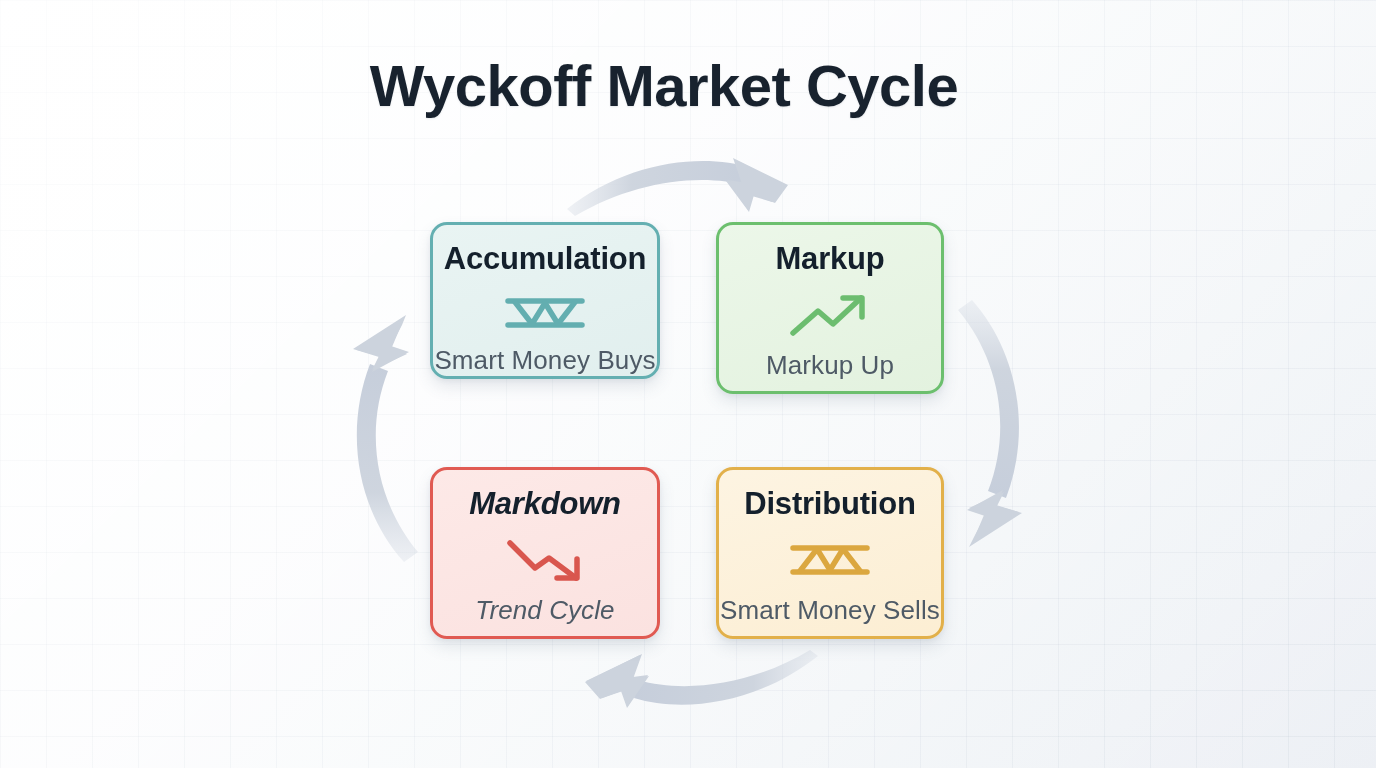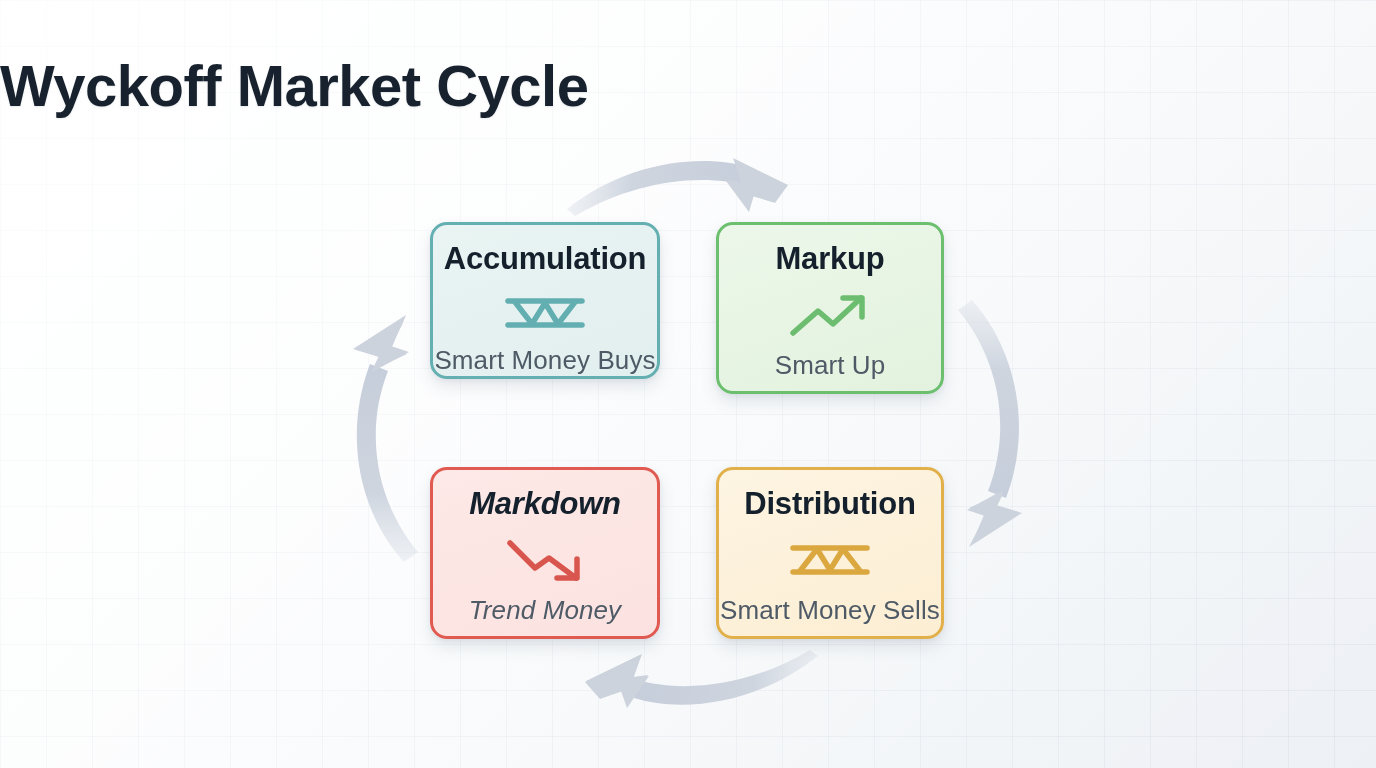--- a/index.html
+++ b/index.html
@@ -39,21 +39,21 @@
     inset: 0;
     background: linear-gradient(135deg, rgba(255,255,255,0.78) 0%, rgba(255,255,255,0.35) 45%, rgba(255,255,255,0.05) 100%);
     pointer-events: none;
   }
 
   #page-title {
     position: absolute;
     left: 0;
     top: 52px;
     width: 1328px;
-    text-align: left;
+    text-align: center;
     font-size: 58px;
     font-weight: 700;
     letter-spacing: -0.5px;
     color: #18222e;
     text-shadow: 0 1px 2px rgba(30,45,65,0.10);
   }
 
   .arrows-layer {
     position: absolute;
     inset: 0;
@@ -188,34 +188,34 @@
   <div class="card" id="card-markup" style="border-color:#6cbf6e; background:linear-gradient(160deg,#ecf7e9 0%,#e3f2df 100%);">
     <div class="card-title">Markup</div>
     <div class="card-icon">
       <svg width="86" height="48" viewBox="0 0 86 48">
         <g stroke="#6cbd6f" stroke-width="5.5" fill="none" stroke-linecap="round" stroke-linejoin="round">
           <polyline points="6,42 31,20 46,33 74,7"></polyline>
           <polyline points="56,7 75,7 75,26"></polyline>
         </g>
       </svg>
     </div>
-    <div class="card-sub">Smart Up</div>
+    <div class="card-sub">Markup Up</div>
   </div>
 
   <div class="card" id="card-markdown" style="border-color:#e05a52; background:linear-gradient(160deg,#fde9e7 0%,#fbe2e0 100%);font-style:italic;">
     <div class="card-title">Markdown</div>
     <div class="card-icon">
       <svg width="86" height="48" viewBox="0 0 86 48">
         <g stroke="#d9564e" stroke-width="5.5" fill="none" stroke-linecap="round" stroke-linejoin="round">
           <polyline points="8,7 33,32 47,22 74,42"></polyline>
           <polyline points="55,42 75,42 75,23"></polyline>
         </g>
       </svg>
     </div>
-    <div class="card-sub">Trend Money</div>
+    <div class="card-sub">Trend Cycle</div>
   </div>
 
   <div class="card" id="card-distribution" style="border-color:#e2b04a; background:linear-gradient(160deg,#fdf4e2 0%,#fceed3 100%);">
     <div class="card-title">Distribution</div>
     <div class="card-icon">
       <svg width="86" height="44" viewBox="0 0 86 44">
         <g stroke="#dba73f" stroke-width="5.5" fill="none" stroke-linecap="round" stroke-linejoin="round">
           <line x1="6" y1="10" x2="80" y2="10"></line>
           <line x1="6" y1="34" x2="80" y2="34"></line>
           <polyline points="13,33 30,11 43,32 56,11 73,33"></polyline>

